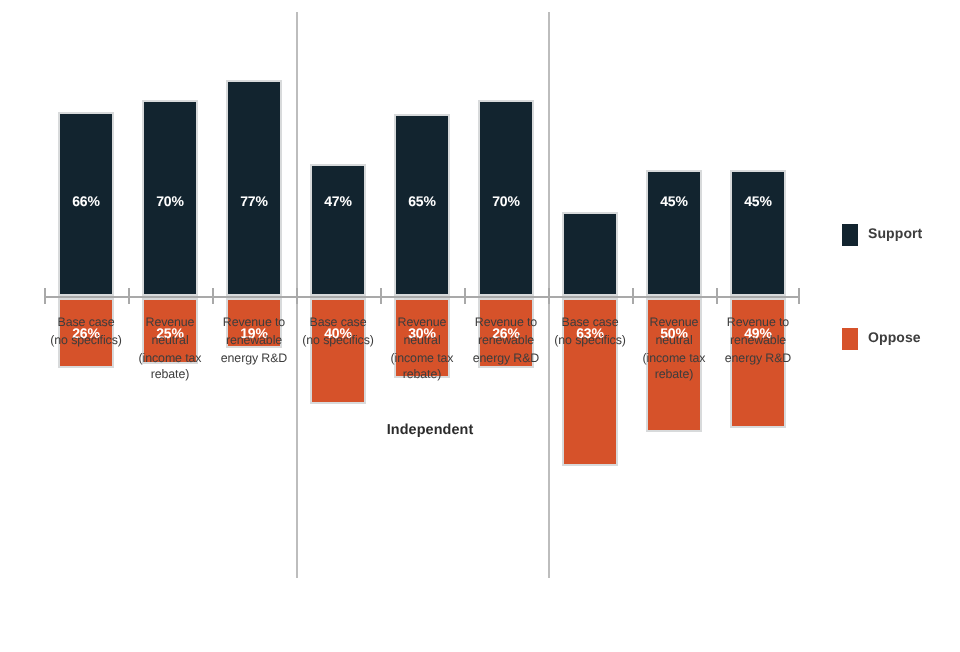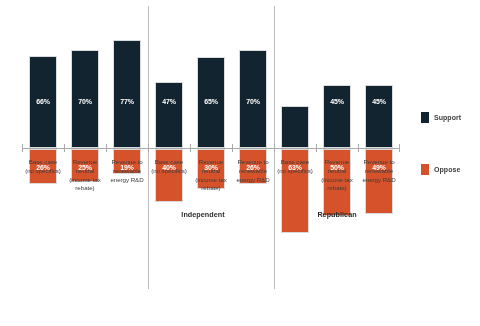--- a/index.html
+++ b/index.html
@@ -175,21 +175,21 @@
       <div class="cat" style="left: 168px; width: 42px;"><span>Revenue</span><br><span>neutral</span><br><span>(income tax</span><br><span>rebate)</span></div>
       <div class="slot" style="left: 217px; width: 28px;">
         <div class="bar support" style="height: 98px;">
           <span class="bar-label">70%</span>
         </div>
         <div class="bar oppose" style="height: 34.58px;">
           <span class="bar-label">26%</span>
         </div>
       </div>
       <div class="cat" style="left: 210px; width: 42px;"><span>Revenue to</span><br><span>renewable</span><br><span>energy R&amp;D</span></div>
-      <div class="grp" style="left: 118px; width: 126px;">Independent</div>
+      <div class="grp" style="left: 130px; width: 126px;">Independent</div>
       <div class="sep" style="left: 252px;"></div>
       <div class="slot" style="left: 259px; width: 28px;">
         <div class="bar support" style="height: 42px;">
           <span class="bar-label">30%</span>
         </div>
         <div class="bar oppose" style="height: 83.79px;">
           <span class="bar-label">63%</span>
         </div>
       </div>
       <div class="cat" style="left: 252px; width: 42px;"><span>Base case</span><br><span>(no specifics)</span></div>
@@ -204,21 +204,20 @@
       <div class="cat" style="left: 294px; width: 42px;"><span>Revenue</span><br><span>neutral</span><br><span>(income tax</span><br><span>rebate)</span></div>
       <div class="slot" style="left: 343px; width: 28px;">
         <div class="bar support" style="height: 63px;">
           <span class="bar-label">45%</span>
         </div>
         <div class="bar oppose" style="height: 65.17px;">
           <span class="bar-label">49%</span>
         </div>
       </div>
       <div class="cat" style="left: 336px; width: 42px;"><span>Revenue to</span><br><span>renewable</span><br><span>energy R&amp;D</span></div>
-      <div class="grp" style="left: 252px; width: 126px;">Republican</div>
       <div class="tick" style="left: 0px;"></div>
       <div class="tick" style="left: 42px;"></div>
       <div class="tick" style="left: 84px;"></div>
       <div class="tick" style="left: 126px;"></div>
       <div class="tick" style="left: 168px;"></div>
       <div class="tick" style="left: 210px;"></div>
       <div class="tick" style="left: 252px;"></div>
       <div class="tick" style="left: 294px;"></div>
       <div class="tick" style="left: 336px;"></div>
       <div class="tick" style="left: 377px;"></div>

